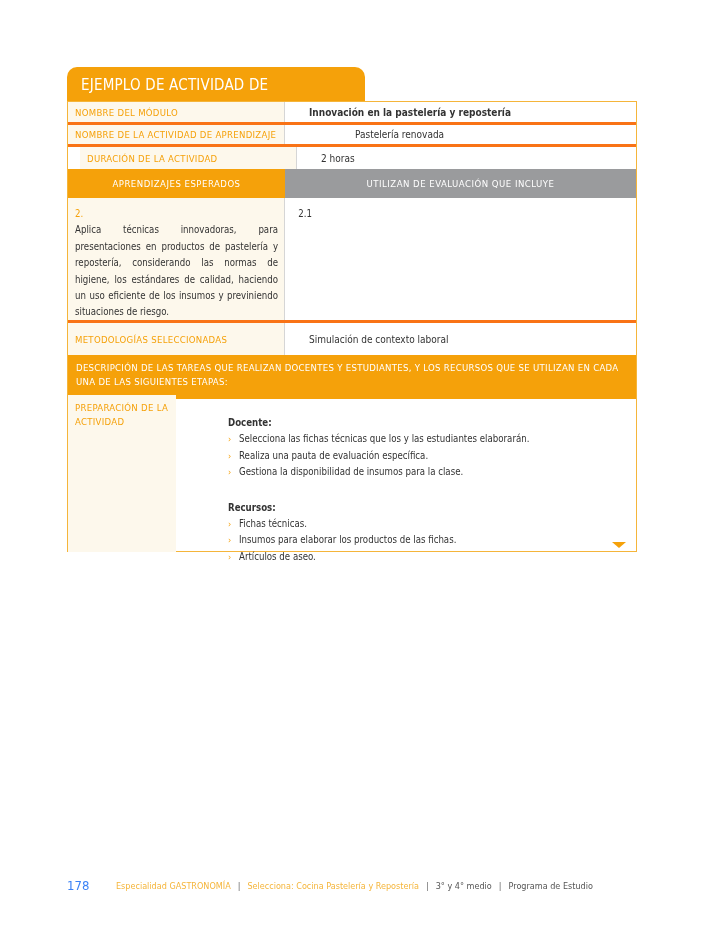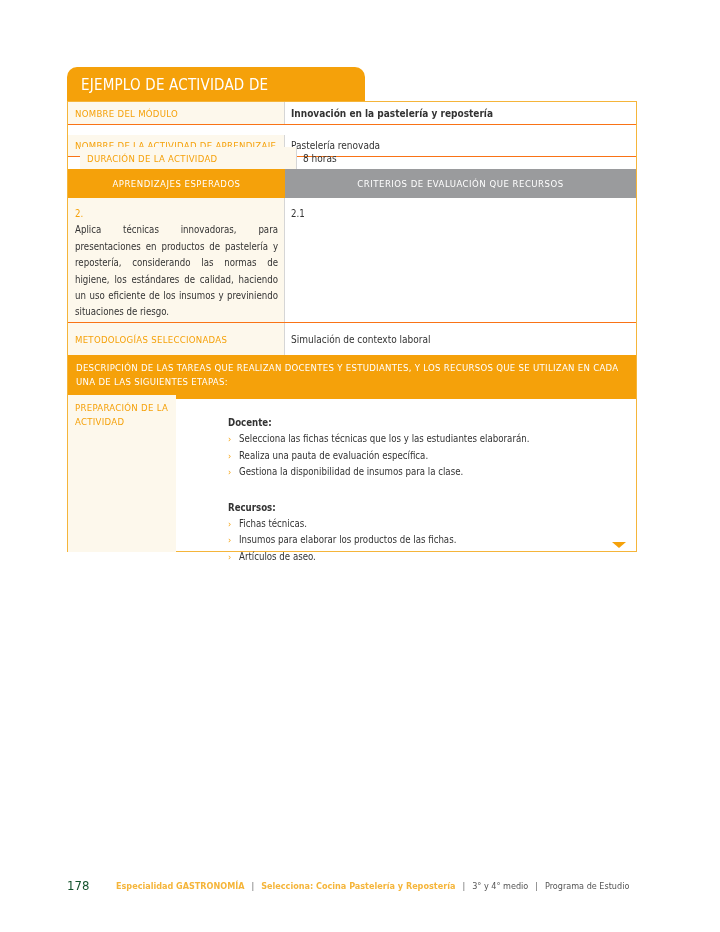--- a/index.html
+++ b/index.html
@@ -7,66 +7,66 @@
   .page-tab {
     position:absolute; left:67px; top:67px; width:298px; height:34px;
     background:#f5a10a; border-radius:10px 10px 0 0;
     color:#fff; font-size:15px; line-height:36px; padding-left:14px; box-sizing:border-box;
     letter-spacing:0.2px; font-family:"DejaVu Sans",sans-serif; font-stretch:condensed;
   }
   .card {
     position:absolute; left:67px; top:101px; width:570px; height:451px;
     border:1px solid #f5b53a; box-sizing:border-box; background:#fff;
   }
-  .row { position:absolute; left:0; width:568px; display:flex; border-bottom:1px solid #f97316; box-sizing:border-box; }
+  .row { position:absolute; left:0; width:568px; display:flex; border-bottom:3px solid #f97316; box-sizing:border-box; }
   .cell-l { width:217px; background:#fdf8ec; box-sizing:border-box; padding-left:7px; font-size:9.5px; color:#f5a10a; display:flex; align-items:center; letter-spacing:0.3px; border-right:1px solid #d6d6d6; }
-  .cell-r { flex:1; box-sizing:border-box; padding-left:6px; font-size:10px; color:#333; display:flex; align-items:center; }
+  .cell-r { flex:1; box-sizing:border-box; padding-left:24px; font-size:10px; color:#333; display:flex; align-items:center; }
   .bold { font-weight:bold; }
   .hdr-l { width:217px; background:#f5a10a; color:#fff; font-size:9.5px; display:flex; align-items:center; justify-content:center; letter-spacing:0.5px; }
   .hdr-r { flex:1; background:#9a9b9d; color:#fff; font-size:9.5px; display:flex; align-items:center; justify-content:center; letter-spacing:0.5px; }
   .learn-l { width:217px; background:#fdf8ec; box-sizing:border-box; padding:8px 6px 0 7px; font-size:9.6px; line-height:16.4px; color:#333; border-right:1px solid #d6d6d6; text-align:justify; }
   .learn-num { color:#f5a10a; }
-  .learn-r { flex:1; box-sizing:border-box; padding:8px 10px 0 6px; font-size:9.6px; line-height:16.4px; color:#333; display:flex; }
+  .learn-r { flex:1; box-sizing:border-box; padding:8px 10px 0 6px; font-size:9.6px; line-height:16.4px; color:#333; display:flex;text-align:right; }
   .crit-num { width:21px; flex-shrink:0; }
   .desc-bar { position:absolute; left:0; top:253px; width:568px; height:44px; background:#f5a10a; color:#fff; font-size:9.5px; line-height:14px; padding:6px 8px; box-sizing:border-box; letter-spacing:0.3px; }
   .stage { position:absolute; left:0; top:293px; width:568px; height:157px; display:flex;gap:44px; }
   .stage-l { width:108px; background:#fdf8ec; box-sizing:border-box; padding:6px 7px; font-size:9.5px; line-height:14px; color:#f5a10a; letter-spacing:0.3px; }
   .stage-r { flex:1; box-sizing:border-box; padding:20px 8px; font-size:9.6px; color:#333; position:relative; }
   .sub-title { font-weight:bold; line-height:15px; margin-bottom:1px; }
   .sub-title.mt { margin-top:19px; }
   .bullet { display:flex; align-items:center; line-height:16.5px; }
   .chev { color:#f5a10a; font-size:9px; width:11px; flex-shrink:0; }
   .more-arrow { position:absolute; right:10px; bottom:4px; width:0; height:0; border-left:7px solid transparent; border-right:7px solid transparent; border-top:6px solid #f5a10a; }
   .footer { position:absolute; left:67px; top:878px; display:flex; align-items:center; font-size:9px; white-space:nowrap; }
-  .page-num { color:#14532d; font-size:13px; width:49px; }
-  .foot-o { color:#f5b53a;font-weight:bold; }
+  .page-num { color:#3b82f6; font-size:13px; width:49px; }
+  .foot-o { color:#f5b53a; }
   .foot-sep { color:#666; margin:0 7px; }
   .foot-g { color:#555; }
 </style>
 </head>
 <body>
 
 <div class="page-tab">EJEMPLO DE ACTIVIDAD DE APRENDIZAJE</div>
 
 <div class="card">
   <div class="row" style="top:0;height:23px;">
     <div class="cell-l">NOMBRE DEL MÓDULO</div>
     <div class="cell-r bold">Innovación en la pastelería y repostería</div>
   </div>
-  <div class="row" style="top:33px;height:22px;">
+  <div class="row" style="top:23px;height:22px;gap:46px;">
     <div class="cell-l">NOMBRE DE LA ACTIVIDAD DE APRENDIZAJE</div>
     <div class="cell-r">Pastelería renovada</div>
   </div>
   <div class="row" style="top:45px;height:22px;border-bottom:none;margin-left:12px;">
     <div class="cell-l">DURACIÓN DE LA ACTIVIDAD</div>
-    <div class="cell-r">8 horas</div>
+    <div class="cell-r">2 horas</div>
   </div>
   <div class="row" style="top:67px;height:29px;border-bottom:none;">
     <div class="hdr-l">APRENDIZAJES ESPERADOS</div>
-    <div class="hdr-r">CRITERIOS DE EVALUACIÓN QUE RECURSOS</div>
+    <div class="hdr-r">UTILIZAN DE EVALUACIÓN QUE INCLUYE</div>
   </div>
   <div class="row" style="top:96px;height:125px;">
     <div class="learn-l">
       <div class="learn-num">2.</div>
       <div>Aplica técnicas innovadoras, para presentaciones en productos de pastelería y repostería, considerando las normas de higiene, los estándares de calidad, haciendo un uso eficiente de los insumos y previniendo situaciones de riesgo.</div>
     </div>
     <div class="learn-r">
       <span class="crit-num">2.1</span>
     </div>
   </div>

